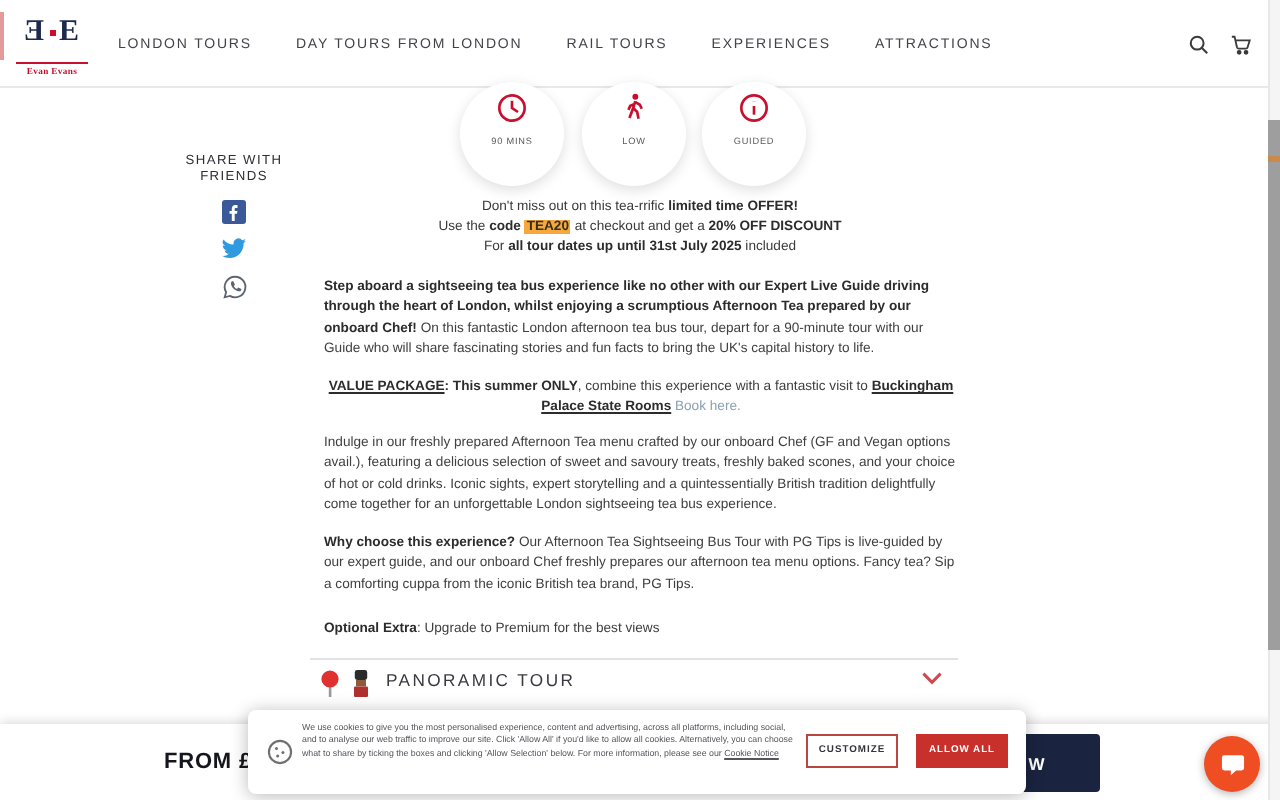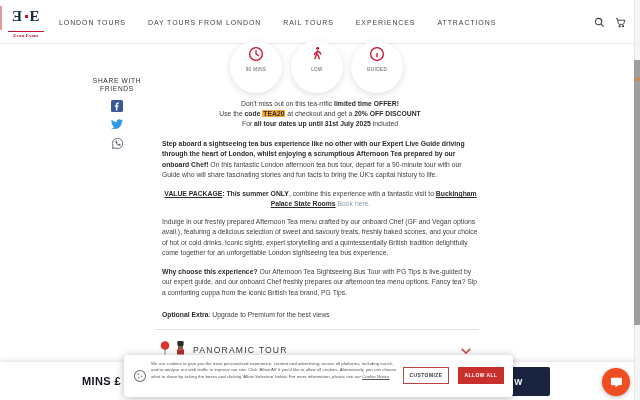--- a/index.html
+++ b/index.html
@@ -47,21 +47,21 @@
   .p3 { top:217px; }
   .p4 { top:267px; }
   .p5 { top:310px; }
   .ub { font-weight:bold; text-decoration:underline; color:#2c2c2c; }
   .linkish { color:#8aa0b4; cursor:pointer; }
 
   .divider { position:absolute; left:155px; top:329px; width:324px; height:1px; background:#e2e2e2; }
 
   
   .accordion { position:absolute; left:160px; top:335px; width:312px; height:20px; display:flex;
-               align-items:flex-end; cursor:pointer; }
+               align-items:flex-start; cursor:pointer; }
   .accordion svg.pin { margin-right:5px; }
   .accordion svg.guard { margin-right:7px; }
   .accordion-title { font-size:8.6px; letter-spacing:1.2px; color:#393a41; font-weight:500; }
   .accordion-chevron { margin-left:auto; }
 
   
   .bottom-bar { position:absolute; left:0; top:362px; width:640px; height:38px; background:#fff;
                 box-shadow:0 -1px 5px rgba(0,0,0,.14); z-index:6; }
   .from-label { position:absolute; left:82px; top:13px; font-size:11px; font-weight:bold;
                 color:#15151d; letter-spacing:.4px; }
@@ -203,21 +203,21 @@
       <rect x="3" y="5" width="5" height="3.2" fill="#8d5a3b"></rect>
       <rect x="2" y="8.2" width="7" height="5.3" rx="0.6" fill="#b03030"></rect>
     </svg>
     <span class="accordion-title">PANORAMIC TOUR</span>
     <svg class="accordion-chevron" width="12" height="8" viewBox="0 0 14 9">
       <polyline points="2,2 7,7 12,2" fill="none" stroke="#cf4a50" stroke-width="1.8"></polyline>
     </svg>
   </div>
 
   <div class="bottom-bar">
-    <span class="from-label">MINS £</span>
+    <span class="from-label">FROM £</span>
     <button class="book-btn">BOOK NOW</button>
   </div>
 
   <div class="cookie-card">
     <svg class="cookie-icon" width="14" height="14" viewBox="0 0 24 24">
       <circle cx="12" cy="12" r="9.5" fill="none" stroke="#707070" stroke-width="1.8"></circle>
       <circle cx="9" cy="9" r="1.3" fill="#707070"></circle>
         <circle cx="14.5" cy="12.5" r="1.3" fill="#707070"></circle>
         <circle cx="10" cy="15.5" r="1.3" fill="#707070"></circle>
     </svg>

